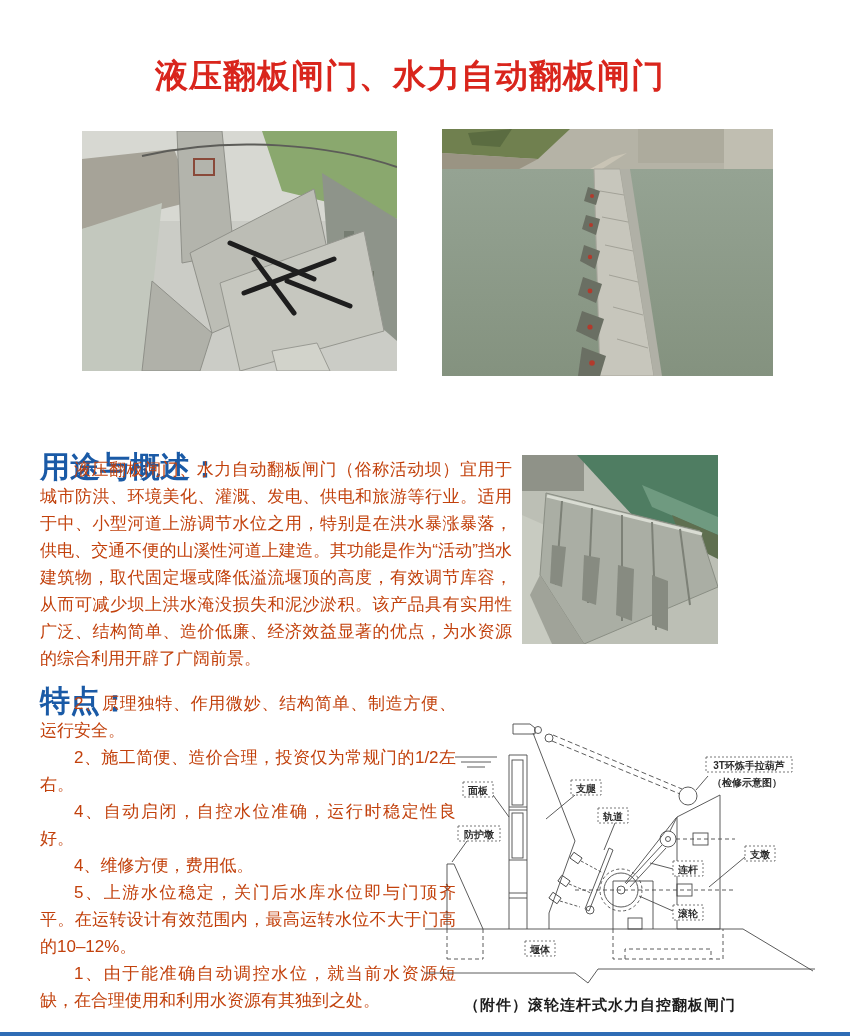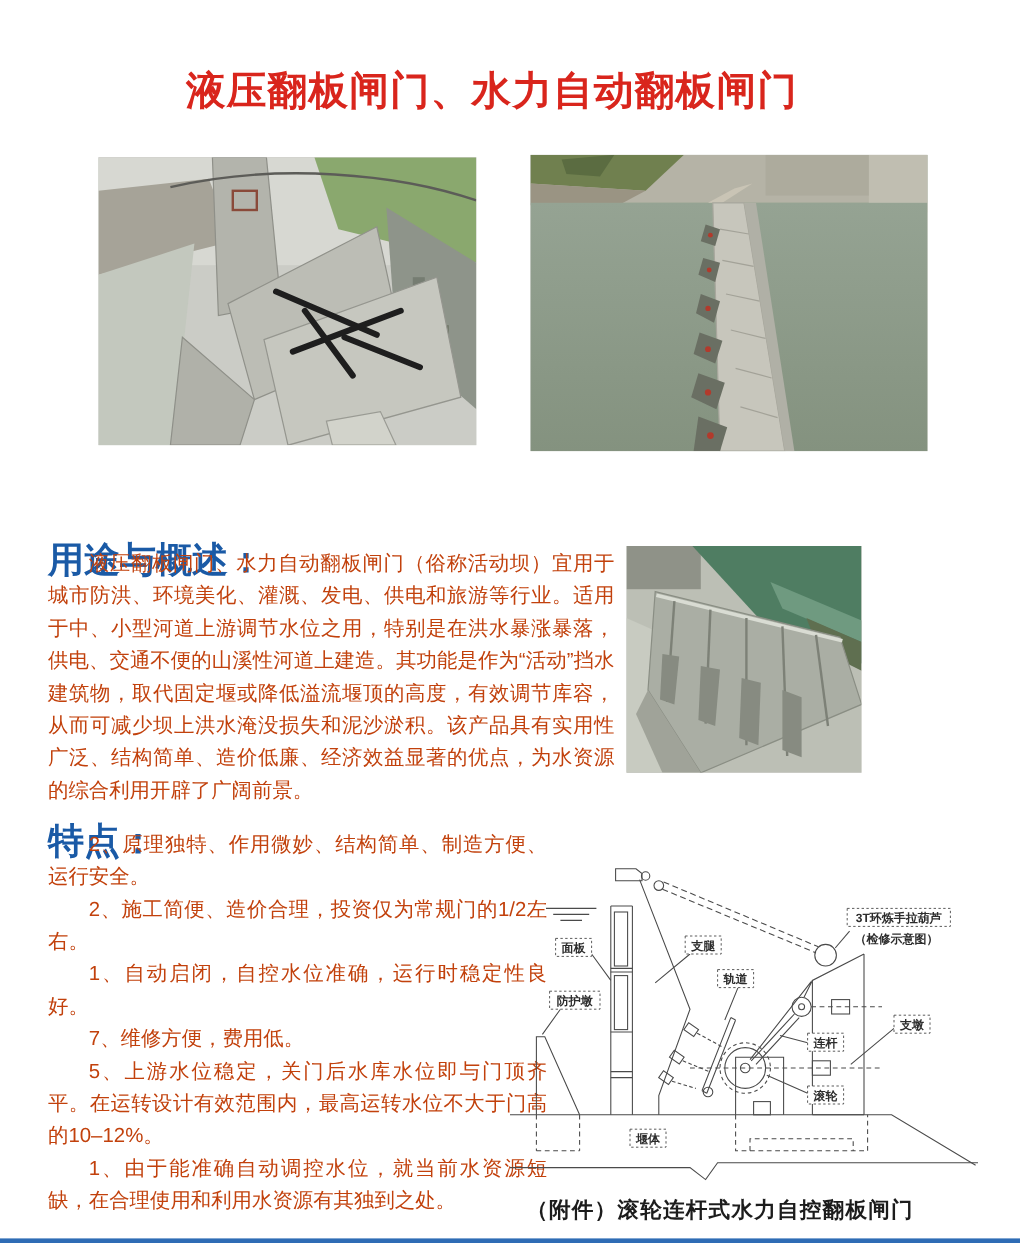--- a/index.html
+++ b/index.html
@@ -15,21 +15,21 @@
   .sec-heading{position:absolute;left:40px;font-size:30px;font-weight:bold;color:#1a5aa6;}
   #overview-heading{top:422px;}
   #features-heading{top:656px;}
   .body-text{position:absolute;left:40px;color:#c2410c;font-size:17px;line-height:27px;
              text-align:justify;}
   #overview-paragraph{top:456px;width:472px;text-indent:2em;}
   #features-list{top:690px;width:416px;}
   #features-list p{margin:0;text-indent:2em;}
   .diagram-wrap{position:absolute;left:425px;top:697px;width:425px;height:305px;}
   .diagram-caption{position:absolute;left:378px;top:996px;width:444px;text-align:center;
-                   font-size:18px;font-weight:600;color:#1c1c1c;letter-spacing:1px;}
+                   font-size:15px;font-weight:600;color:#1c1c1c;letter-spacing:1px;}
   .bottom-rule{position:absolute;left:0;bottom:0;width:850px;height:4px;background:#2e6cb5;}
   svg text.dlabel{font-family:"Liberation Sans","DejaVu Sans",sans-serif;
                   font-size:10px;fill:#2c2c2c;font-weight:600;}
 </style>
 </head>
 <body>
 
 <div class="page">
 
   <h1 class="title">液压翻板闸门、水力自动翻板闸门</h1>
@@ -131,22 +131,22 @@
         <polygon points="130,120 146,126 146,176 130,170"></polygon>
       </g>
       <polygon points="18,120 62,189 30,189 8,140" fill="#a0a399"></polygon>
     </svg>
   </div>
 
   <h2 class="sec-heading" id="features-heading">特点：</h2>
   <div class="body-text" id="features-list">
     <p>2、原理独特、作用微妙、结构简单、制造方便、运行安全。</p>
     <p>2、施工简便、造价合理，投资仅为常规门的1/2左右。</p>
-    <p>1、自动启闭，自控水位准确，运行时稳定性良好。</p>
-    <p>7、维修方便，费用低。</p>
+    <p>4、自动启闭，自控水位准确，运行时稳定性良好。</p>
+    <p>4、维修方便，费用低。</p>
     <p>5、上游水位稳定，关门后水库水位即与门顶齐平。在运转设计有效范围内，最高运转水位不大于门高的10–12%。</p>
     <p>1、由于能准确自动调控水位，就当前水资源短缺，在合理使用和利用水资源有其独到之处。</p>
   </div>
 
   <div class="diagram-wrap">
     <svg width="425" height="305" viewBox="0 0 425 305">
       <g stroke="#4a4a4a" stroke-width="0.9" fill="none">
 
         <path d="M30 60 H72 M36 65 H66 M42 70 H60"></path>
 

